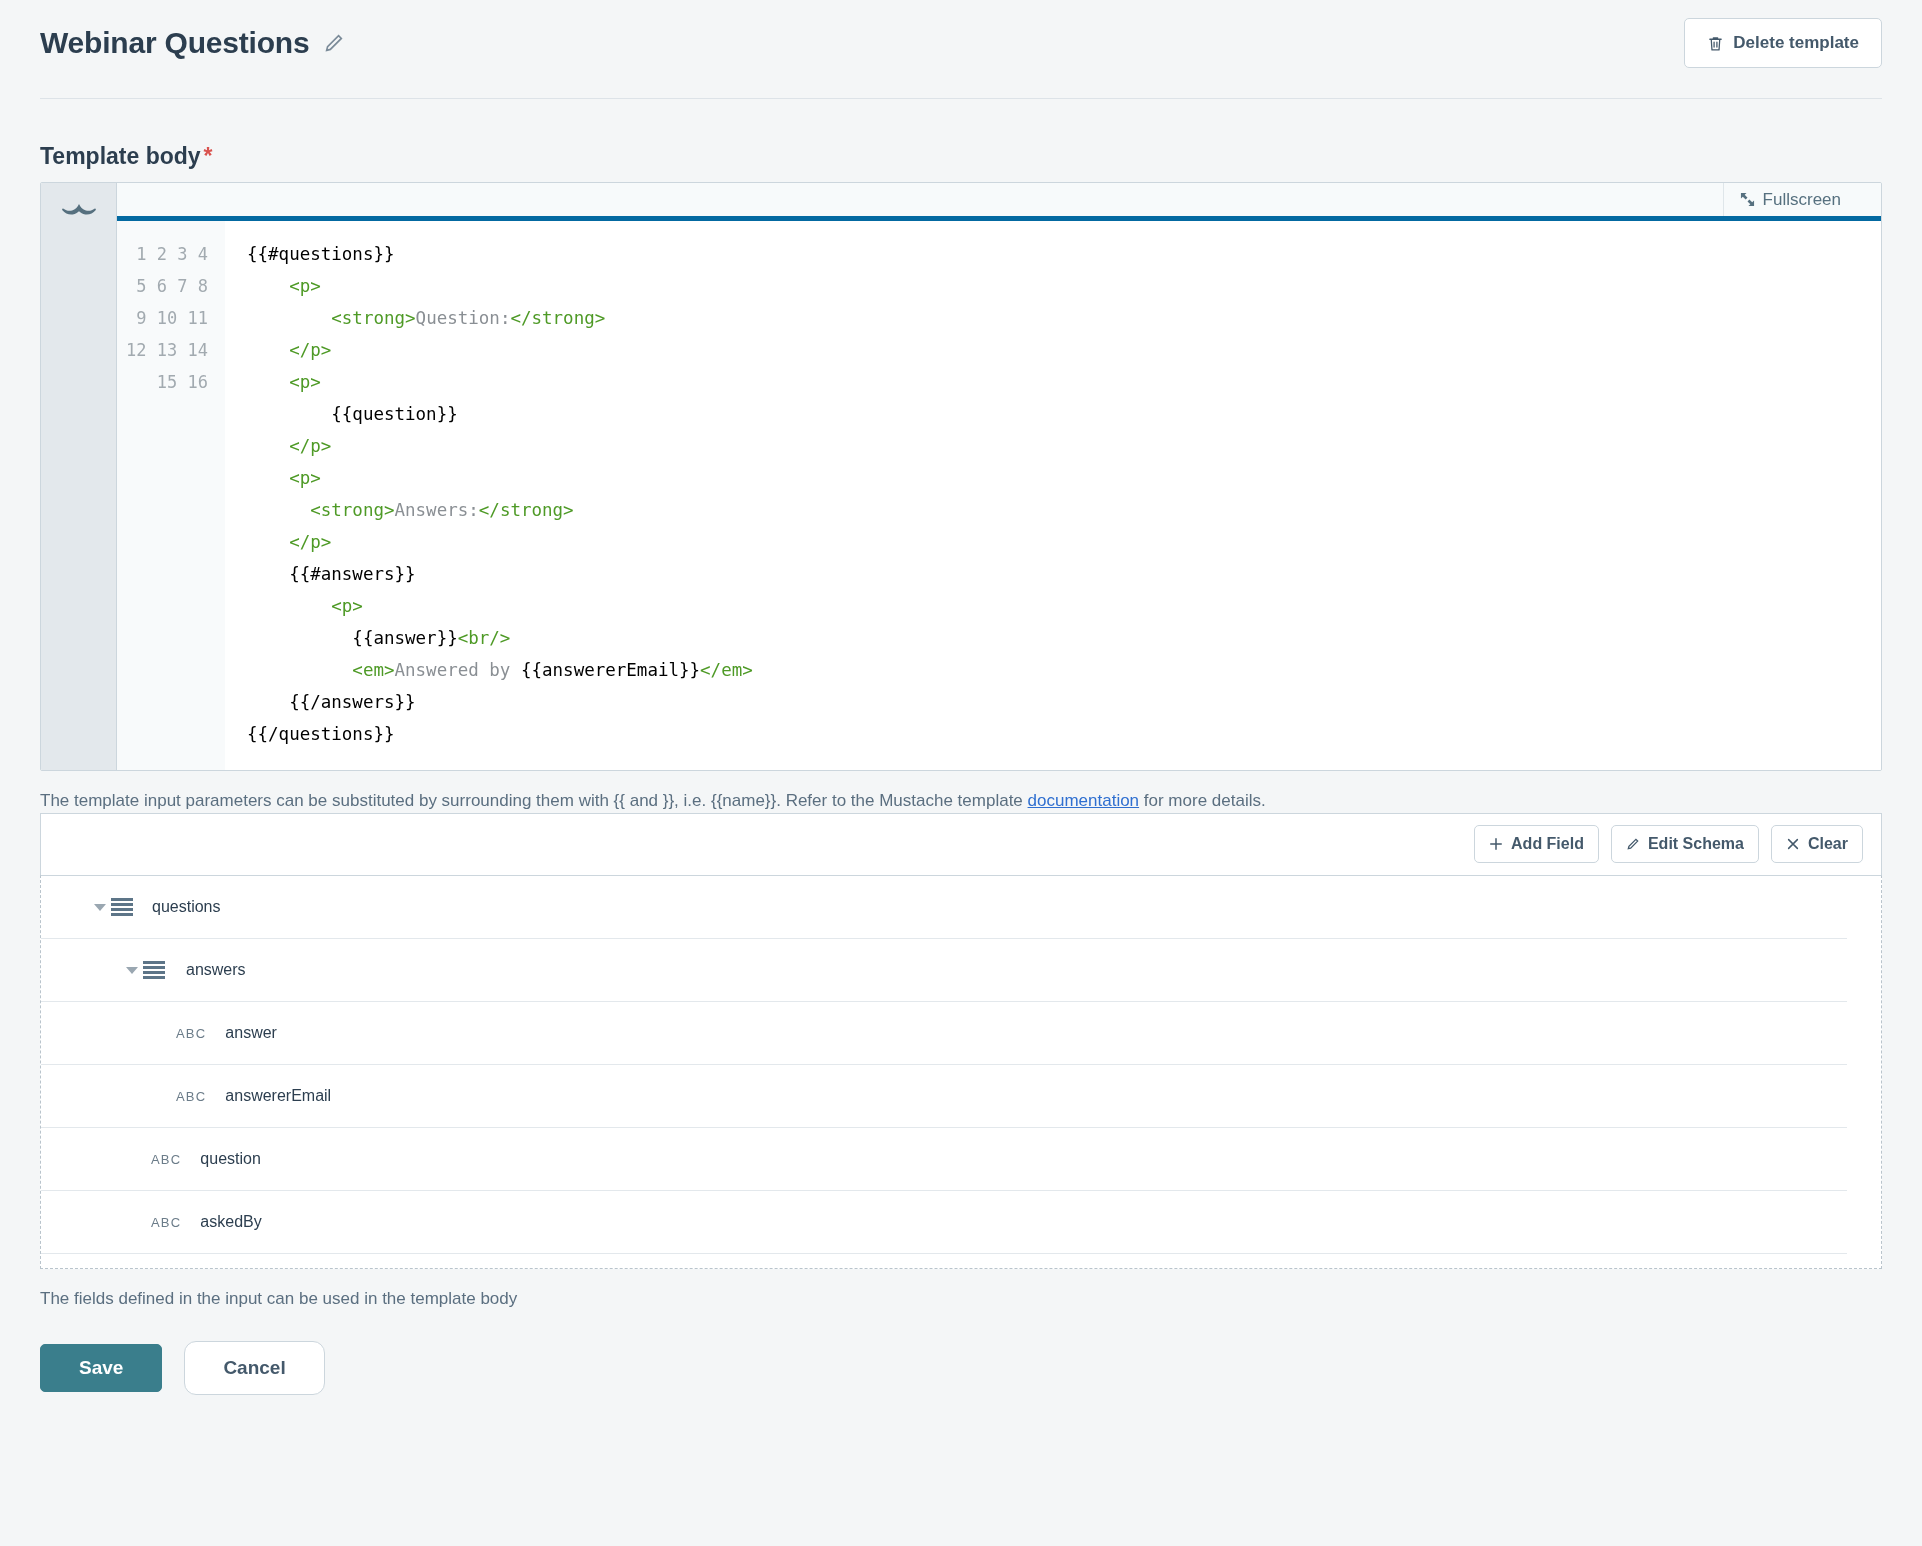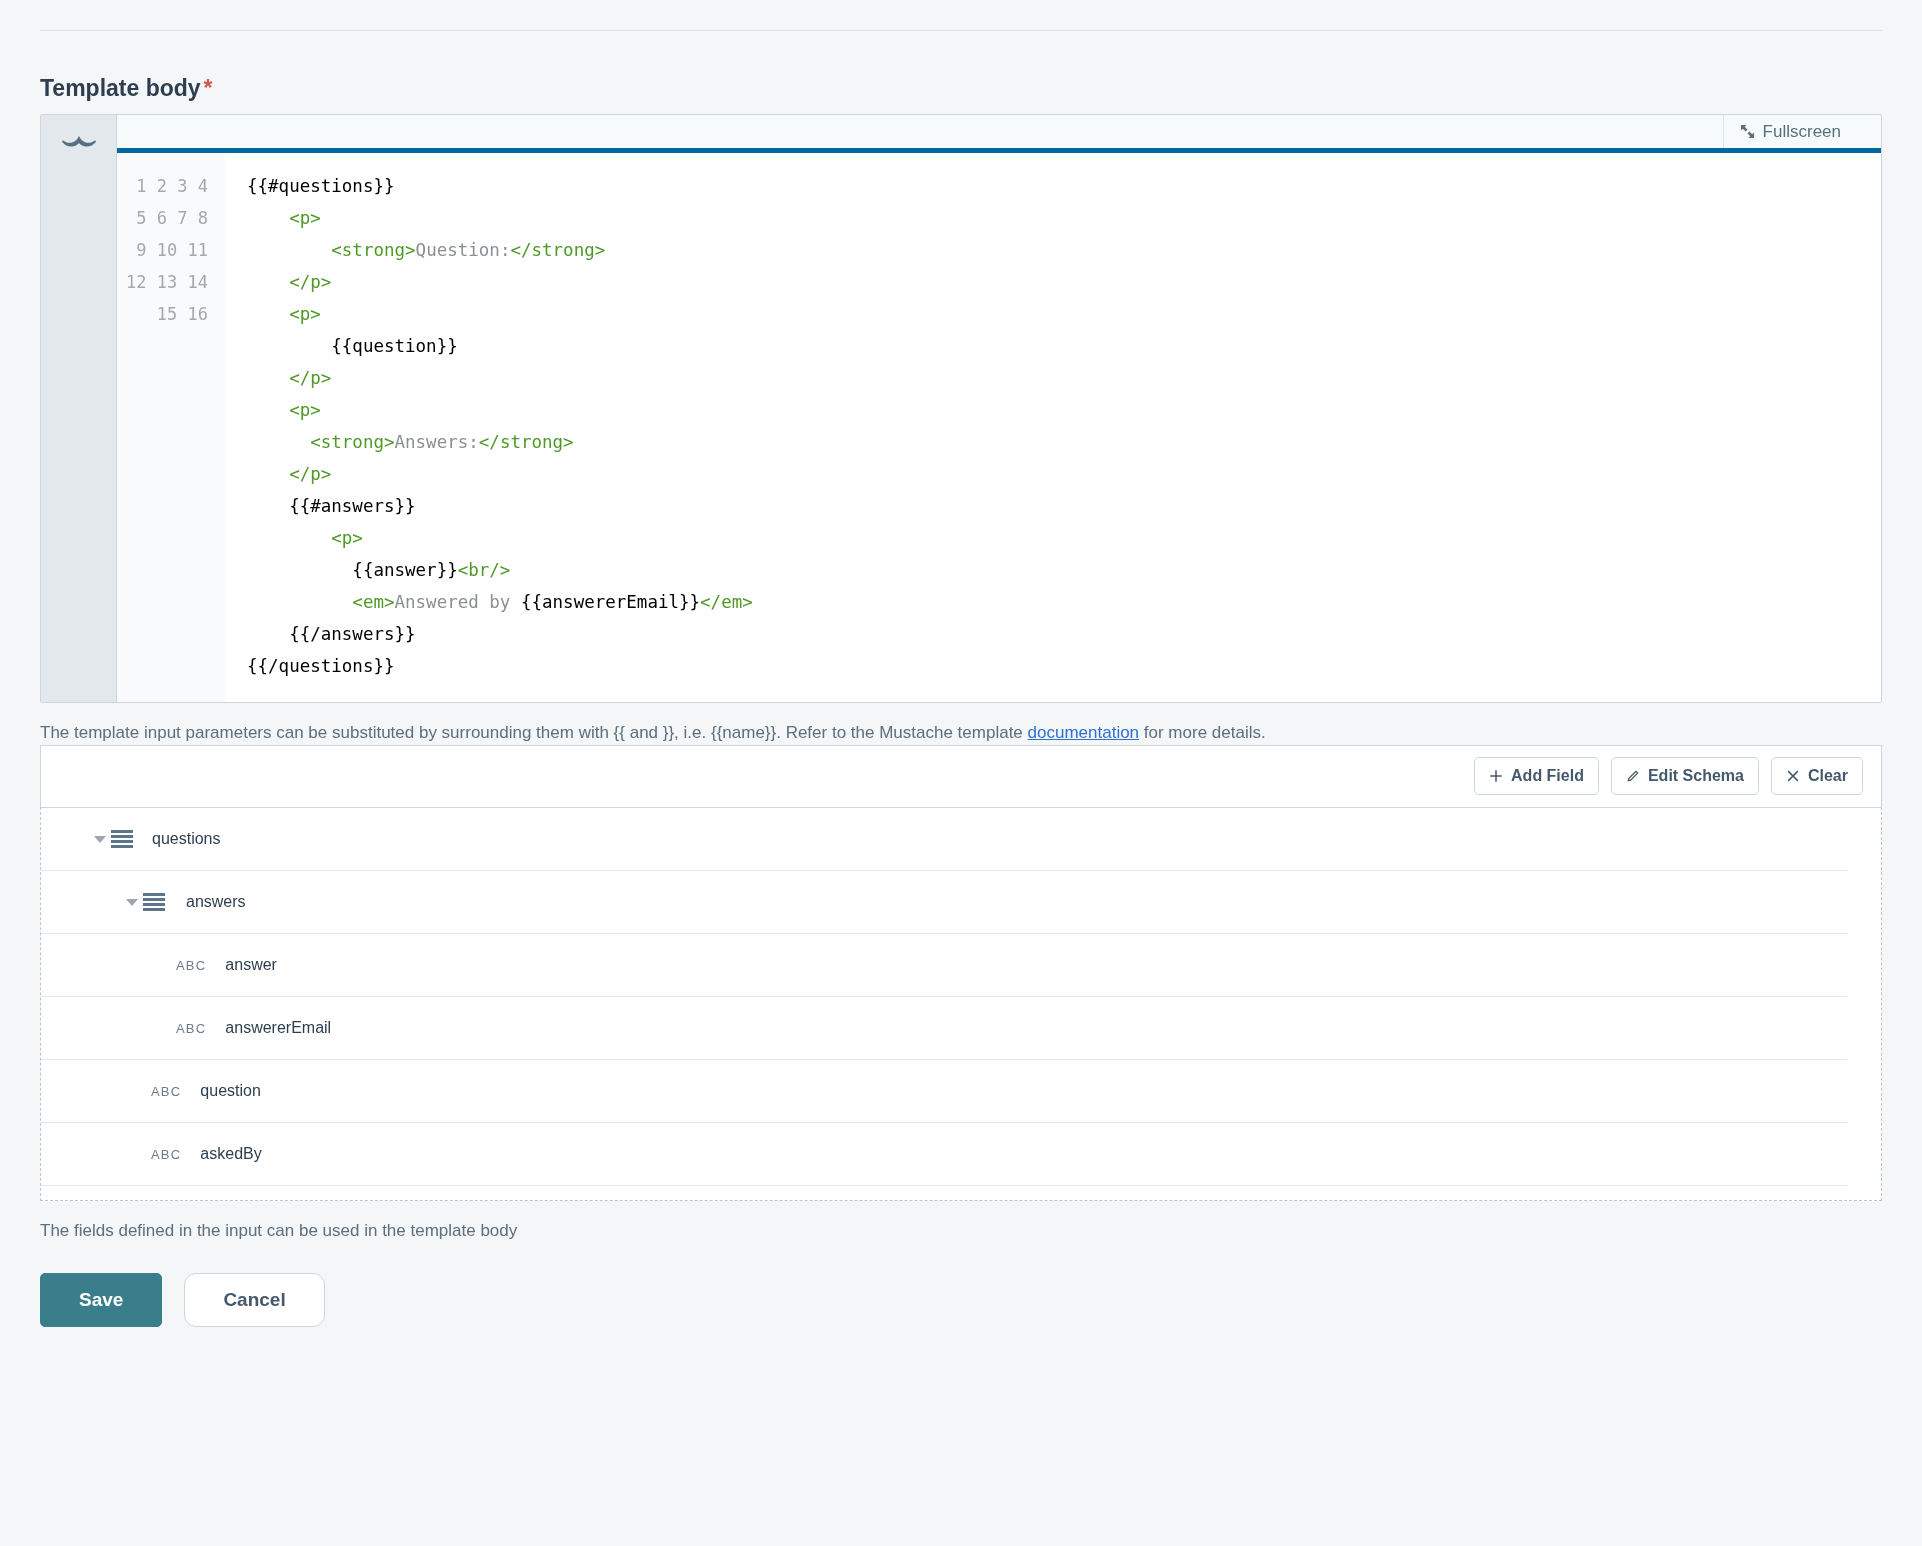--- a/index.html
+++ b/index.html
@@ -148,32 +148,50 @@
   .lvl1b .row-name { margin-left: 19px; }
 
   .foot-help {
     margin: 20px 40px 0 40px; font-size: 17px; color: #5b6f80;
   }
   .footer-actions {
     margin: 32px 0 0 40px; display: flex; gap: 22px; align-items: center;
   }
   .btn-save {
     background: #3a7e8c; border: 1px solid #3a7e8c; color: #ffffff;
-    height: 54px; padding: 0 38px; font-size: 19px; border-radius: 5px;
+    height: 48px; padding: 0 38px; font-size: 19px; border-radius: 5px;
   }
   .btn-cancel {
     height: 54px; padding: 0 38px; font-size: 19px; border-radius: 12px;
     background: #ffffff; color: #44596b;
   }
 </style>
 </head>
 <body>
 
 <div class="page">
 
+  <div class="header">
+    <div class="title-wrap">
+      <div class="page-title">Webinar Questions</div>
+      <span class="edit-pencil">
+        <svg viewBox="0 0 24 24" fill="none" stroke="currentColor" stroke-width="1.8" stroke-linecap="round">
+          <path d="M4 20 L8 19 L20 7 L17 4 L5 16 Z"></path>
+        </svg>
+      </span>
+    </div>
+    <button class="btn btn-delete">
+      <span style="display:inline-flex;">
+        <svg viewBox="0 0 24 24" fill="none" stroke="currentColor" stroke-width="1.8" stroke-linecap="round" stroke-linejoin="round">
+          <path d="M4 6h16M9 6V4h6v2M6 6l1 15h10l1-15M10 10v7M14 10v7"></path>
+        </svg>
+      </span>
+      <span>Delete template</span>
+    </button>
+  </div>
 
   <div class="divider"></div>
 
   <div class="field-label">
     <span>Template body</span><span class="req">*</span>
   </div>
 
   <div class="editor">
     <div class="editor-rail">
       <span style="display:inline-flex;">

